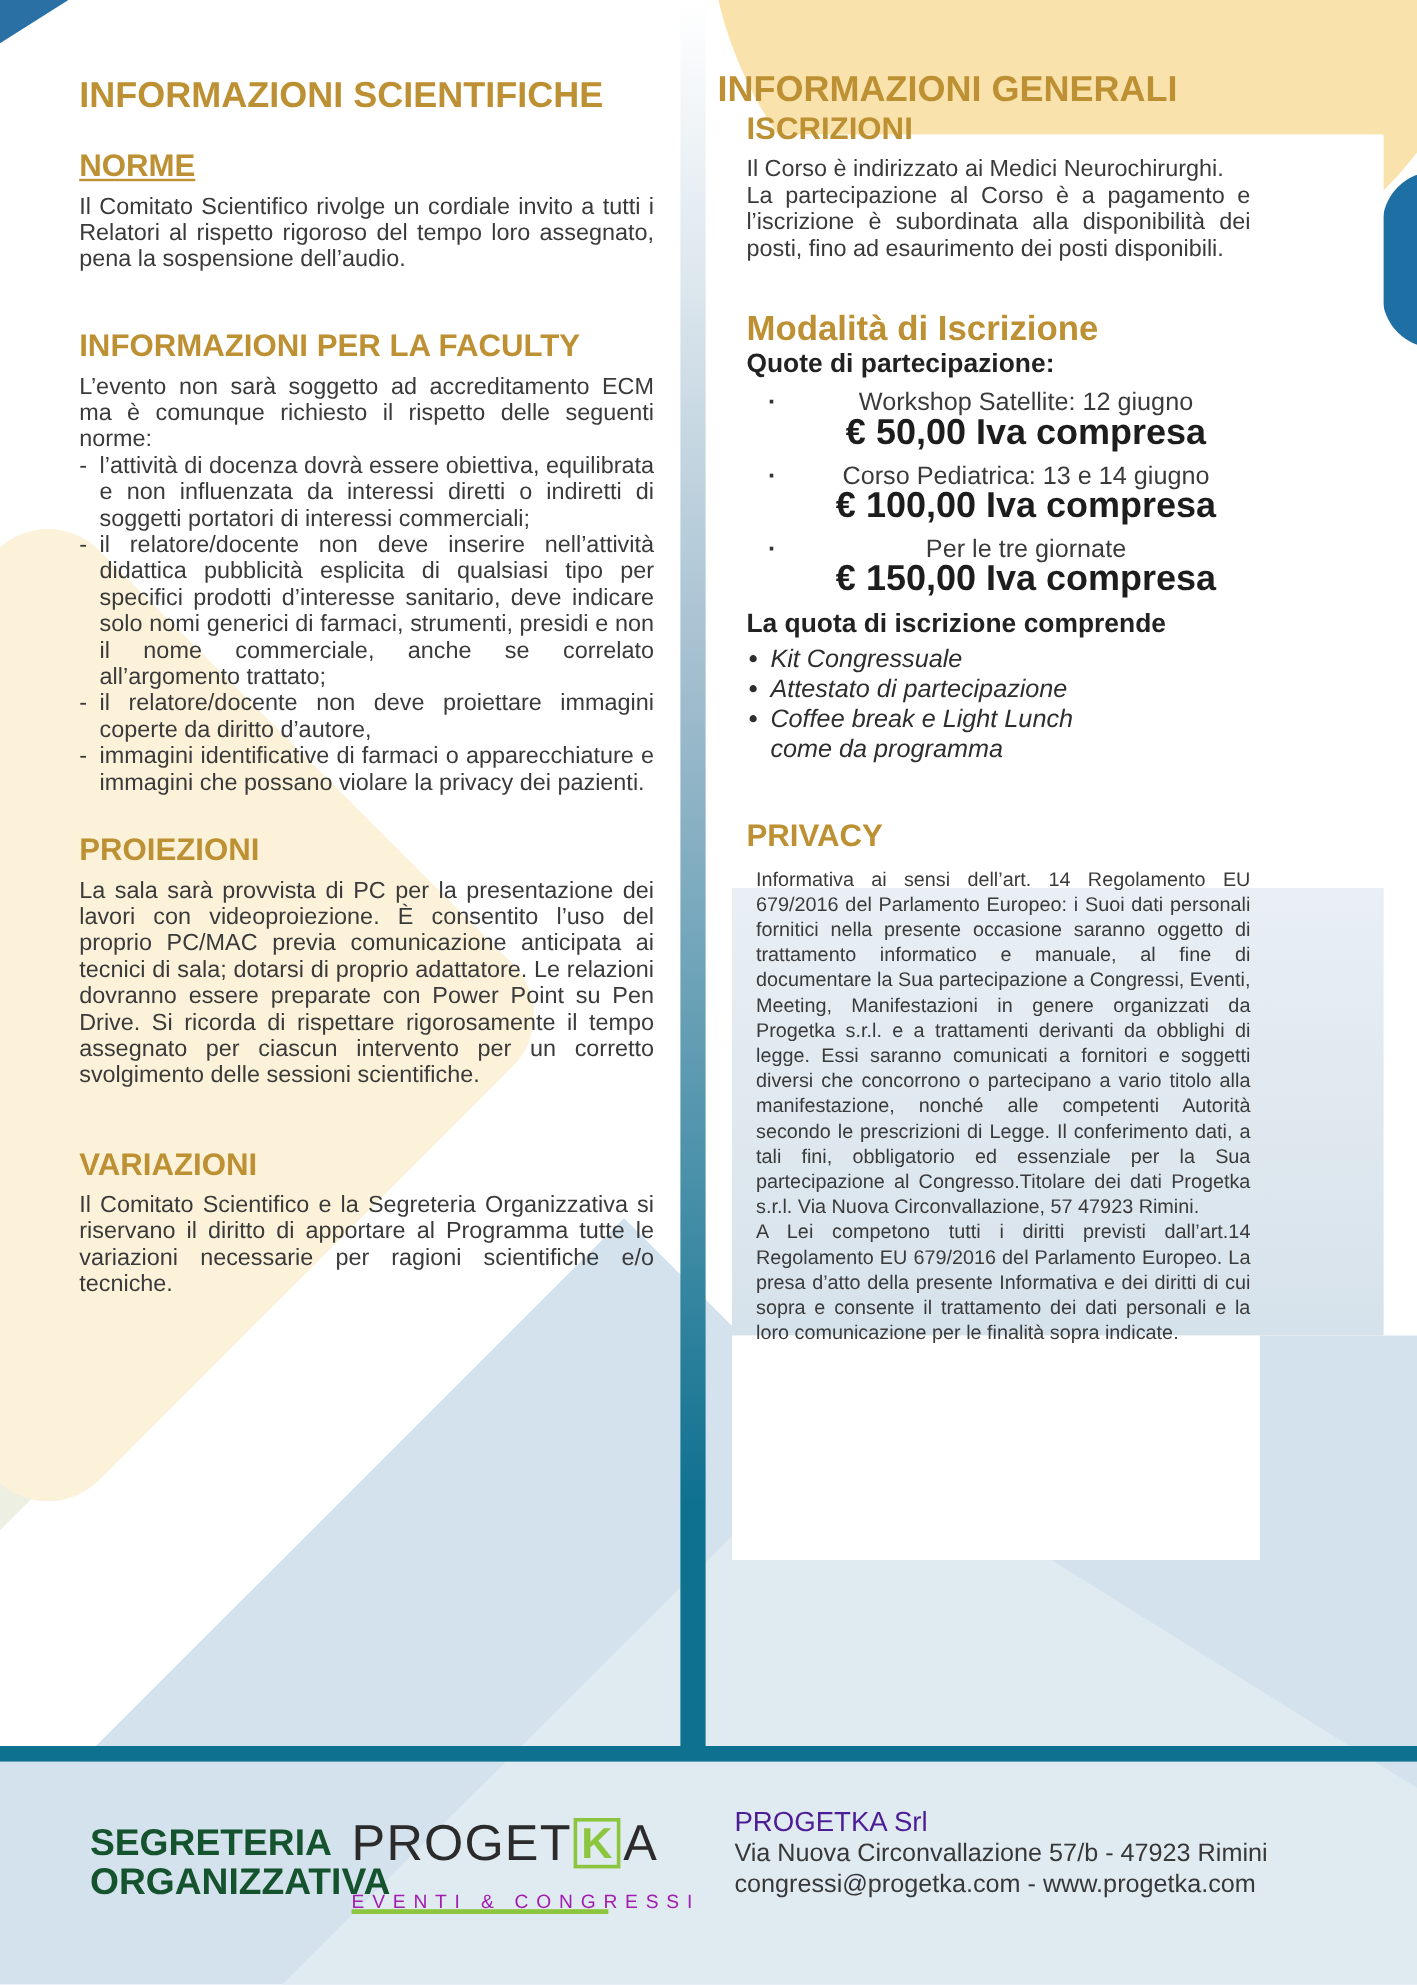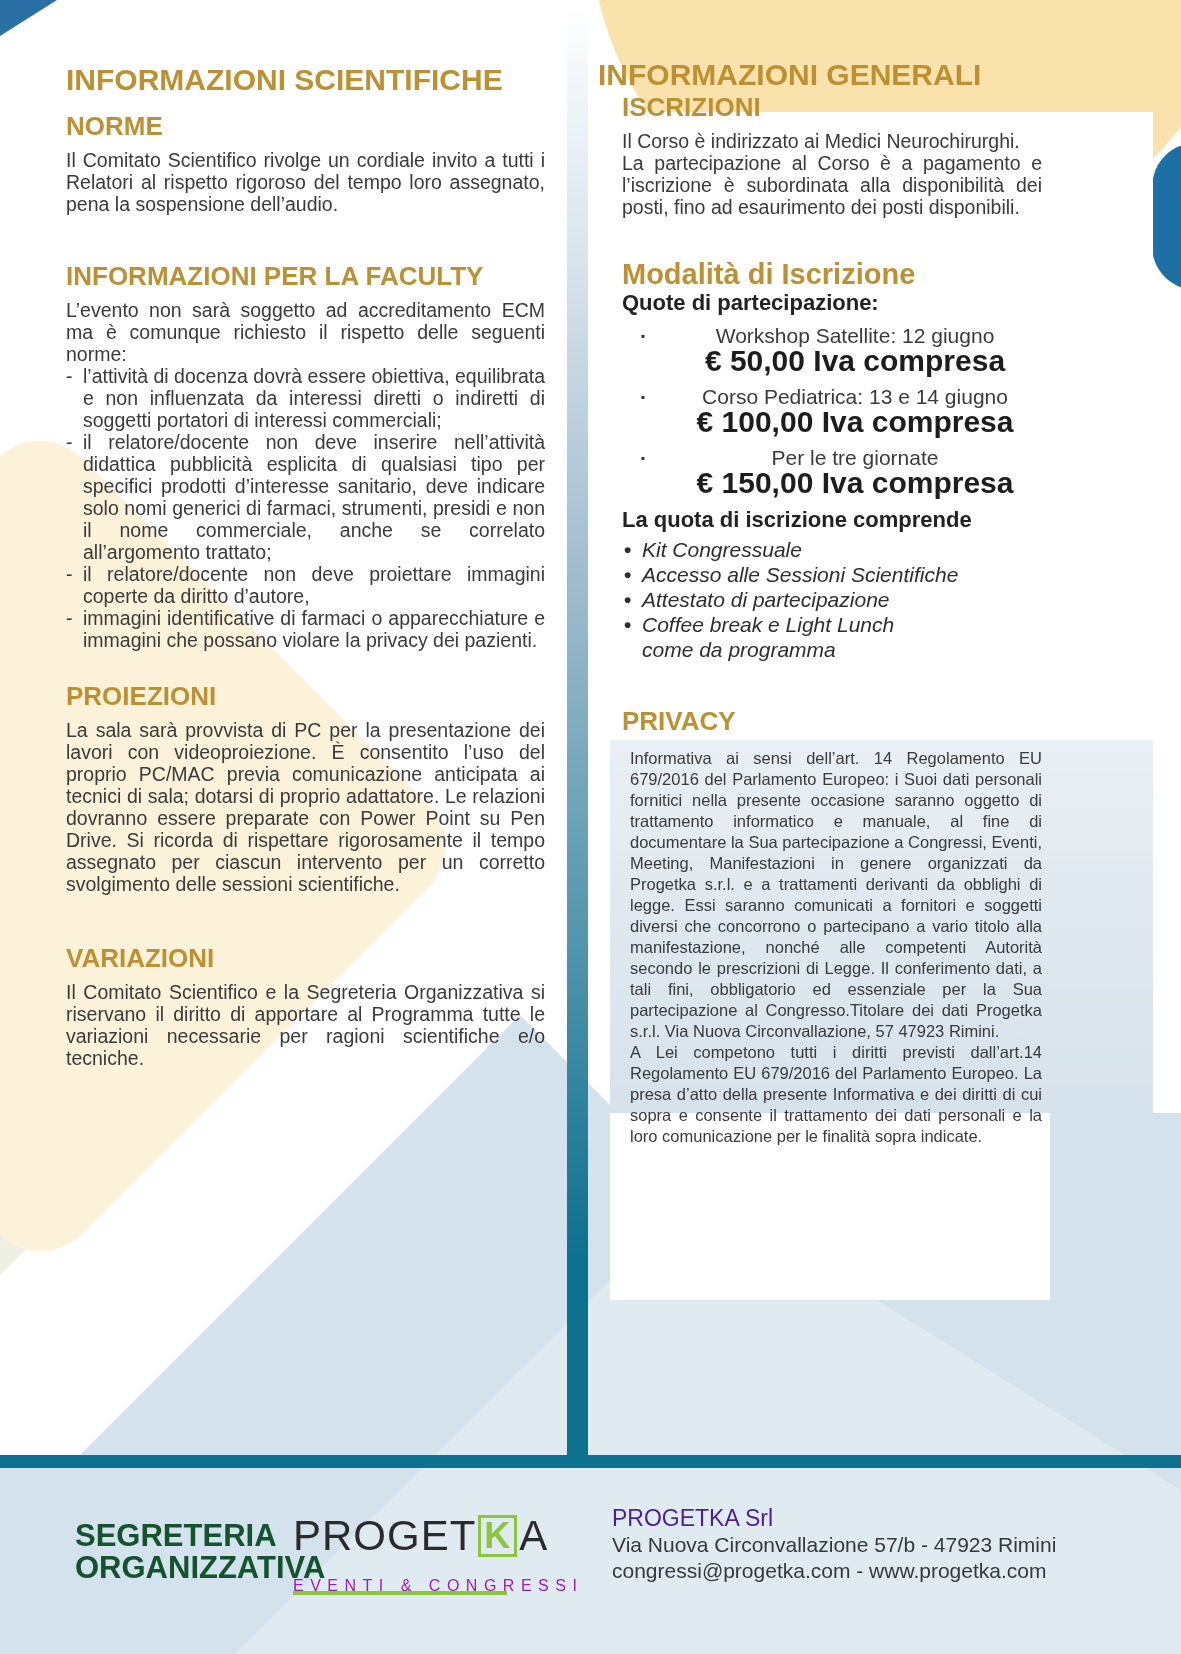--- a/index.html
+++ b/index.html
@@ -82,21 +82,21 @@
 <div class="shape corner-triangle"></div>
 <div class="shape right-card"></div>
 <div class="shape privacy-tint"></div>
 <div class="shape white-box"></div>
 <div class="shape v-divider"></div>
 <div class="shape footer-bar"></div>
 
 <div class="col col-left">
   <h1 class="h-main">INFORMAZIONI SCIENTIFICHE</h1>
 
-  <h2 class="h-sec" style="margin-top:14px;">NORME</h2>
+  <h2 class="h-sec" style="margin-top:26px;text-decoration:underline;">NORME</h2>
   <p class="body-text mt-sm">Il Comitato Scientifico rivolge un cordiale invito a tutti i Relatori al rispetto rigoroso del tempo loro assegnato, pena la sospensione dell’audio.</p>
 
   <h2 class="h-sec" style="margin-top:46px;">INFORMAZIONI PER LA FACULTY</h2>
   <p class="body-text mt-sm">L’evento non sarà soggetto ad accreditamento ECM ma è comunque richiesto il rispetto delle seguenti norme:</p>
   <ul class="dash-list">
     <li>l’attività di docenza dovrà essere obiettiva, equilibrata e non influenzata da interessi diretti o indiretti di soggetti portatori di interessi commerciali;</li>
     <li>il relatore/docente non deve inserire nell’attività didattica pubblicità esplicita di qualsiasi tipo per specifici prodotti d’interesse sanitario, deve indicare solo nomi generici di farmaci, strumenti, presidi e non il nome commerciale, anche se correlato all’argomento trattato;</li>
     <li>il relatore/docente non deve proiettare immagini coperte da diritto d’autore,</li>
     <li>immagini identificative di farmaci o apparecchiature e immagini che possano violare la privacy dei pazienti.</li>
   </ul>
@@ -130,21 +130,20 @@
       </li>
       <li>
         <div class="fee-label">Per le tre giornate</div>
         <div class="fee-price">€ 150,00 Iva compresa</div>
       </li>
     </ul>
 
     <div class="bold-line" style="margin-top:4px;">La quota di iscrizione comprende</div>
     <ul class="inc-list">
       <li>Kit Congressuale</li>
-      <li>Accesso alle Sessioni Scientifiche</li>
       <li>Attestato di partecipazione</li>
       <li>Coffee break e Light Lunch
 come da programma</li>
     </ul>
 
     <h2 class="h-sec" style="margin-top:44px;">PRIVACY</h2>
     <p class="privacy-text" style="margin-top:12px;">Informativa ai sensi dell’art. 14 Regolamento EU 679/2016 del Parlamento Europeo: i Suoi dati personali fornitici nella presente occasione saranno oggetto di trattamento informatico e manuale, al fine di documentare la Sua partecipazione a Congressi, Eventi, Meeting, Manifestazioni in genere organizzati da Progetka s.r.l. e a trattamenti derivanti da obblighi di legge. Essi saranno comunicati a fornitori e soggetti diversi che concorrono o partecipano a vario titolo alla manifestazione, nonché alle competenti Autorità secondo le prescrizioni di Legge. Il conferimento dati, a tali fini, obbligatorio ed essenziale per la Sua partecipazione al Congresso.Titolare dei dati Progetka s.r.l. Via Nuova Circonvallazione, 57 47923 Rimini.
 A Lei competono tutti i diritti previsti dall’art.14 Regolamento EU 679/2016 del Parlamento Europeo. La presa d’atto della presente Informativa e dei diritti di cui sopra e consente il trattamento dei dati personali e la loro comunicazione per le finalità sopra indicate.</p>
   </div>
 </div>

